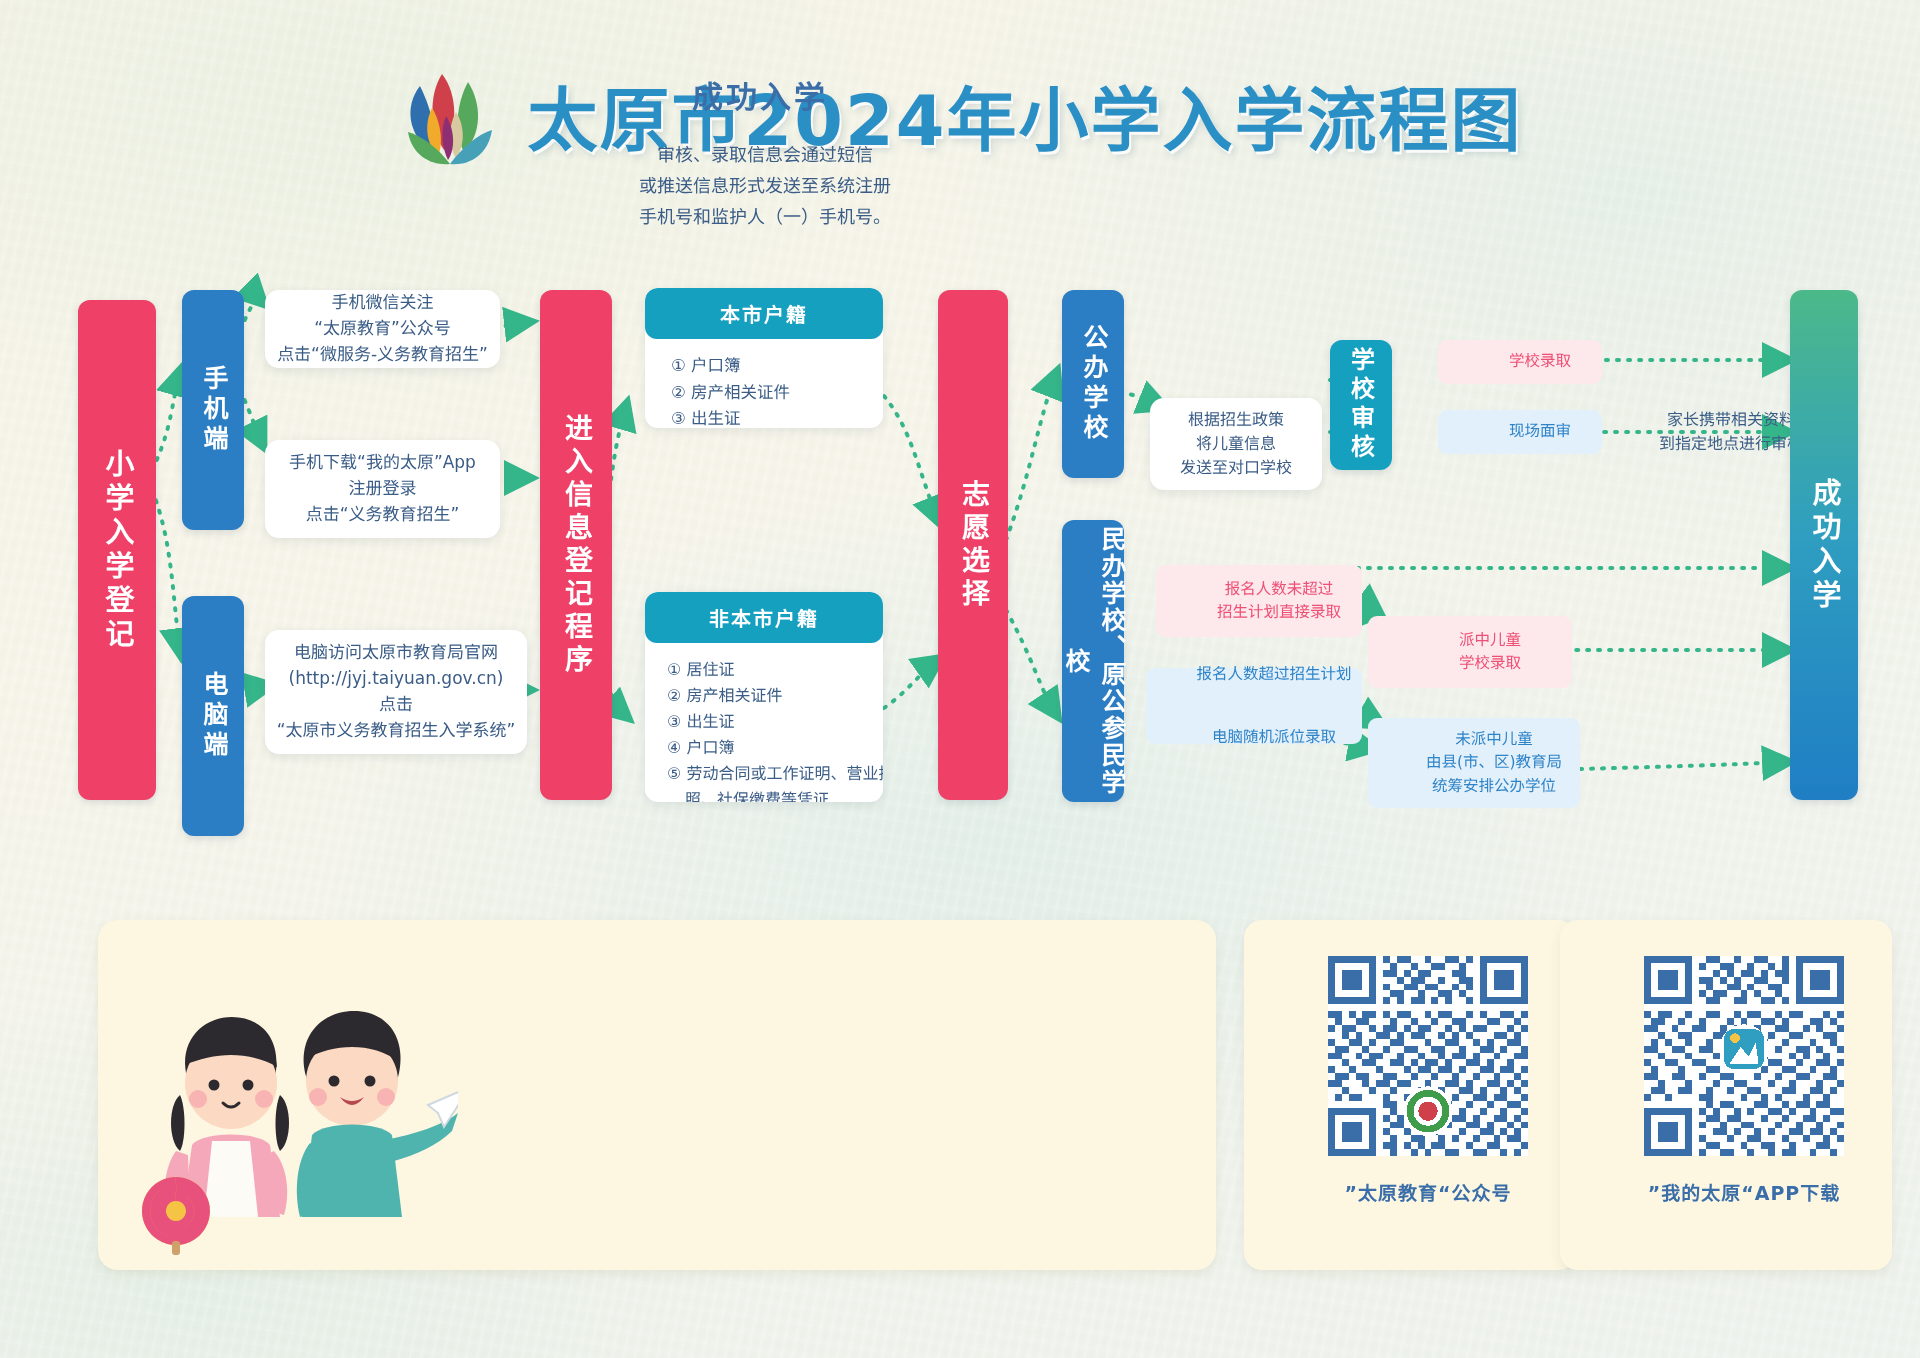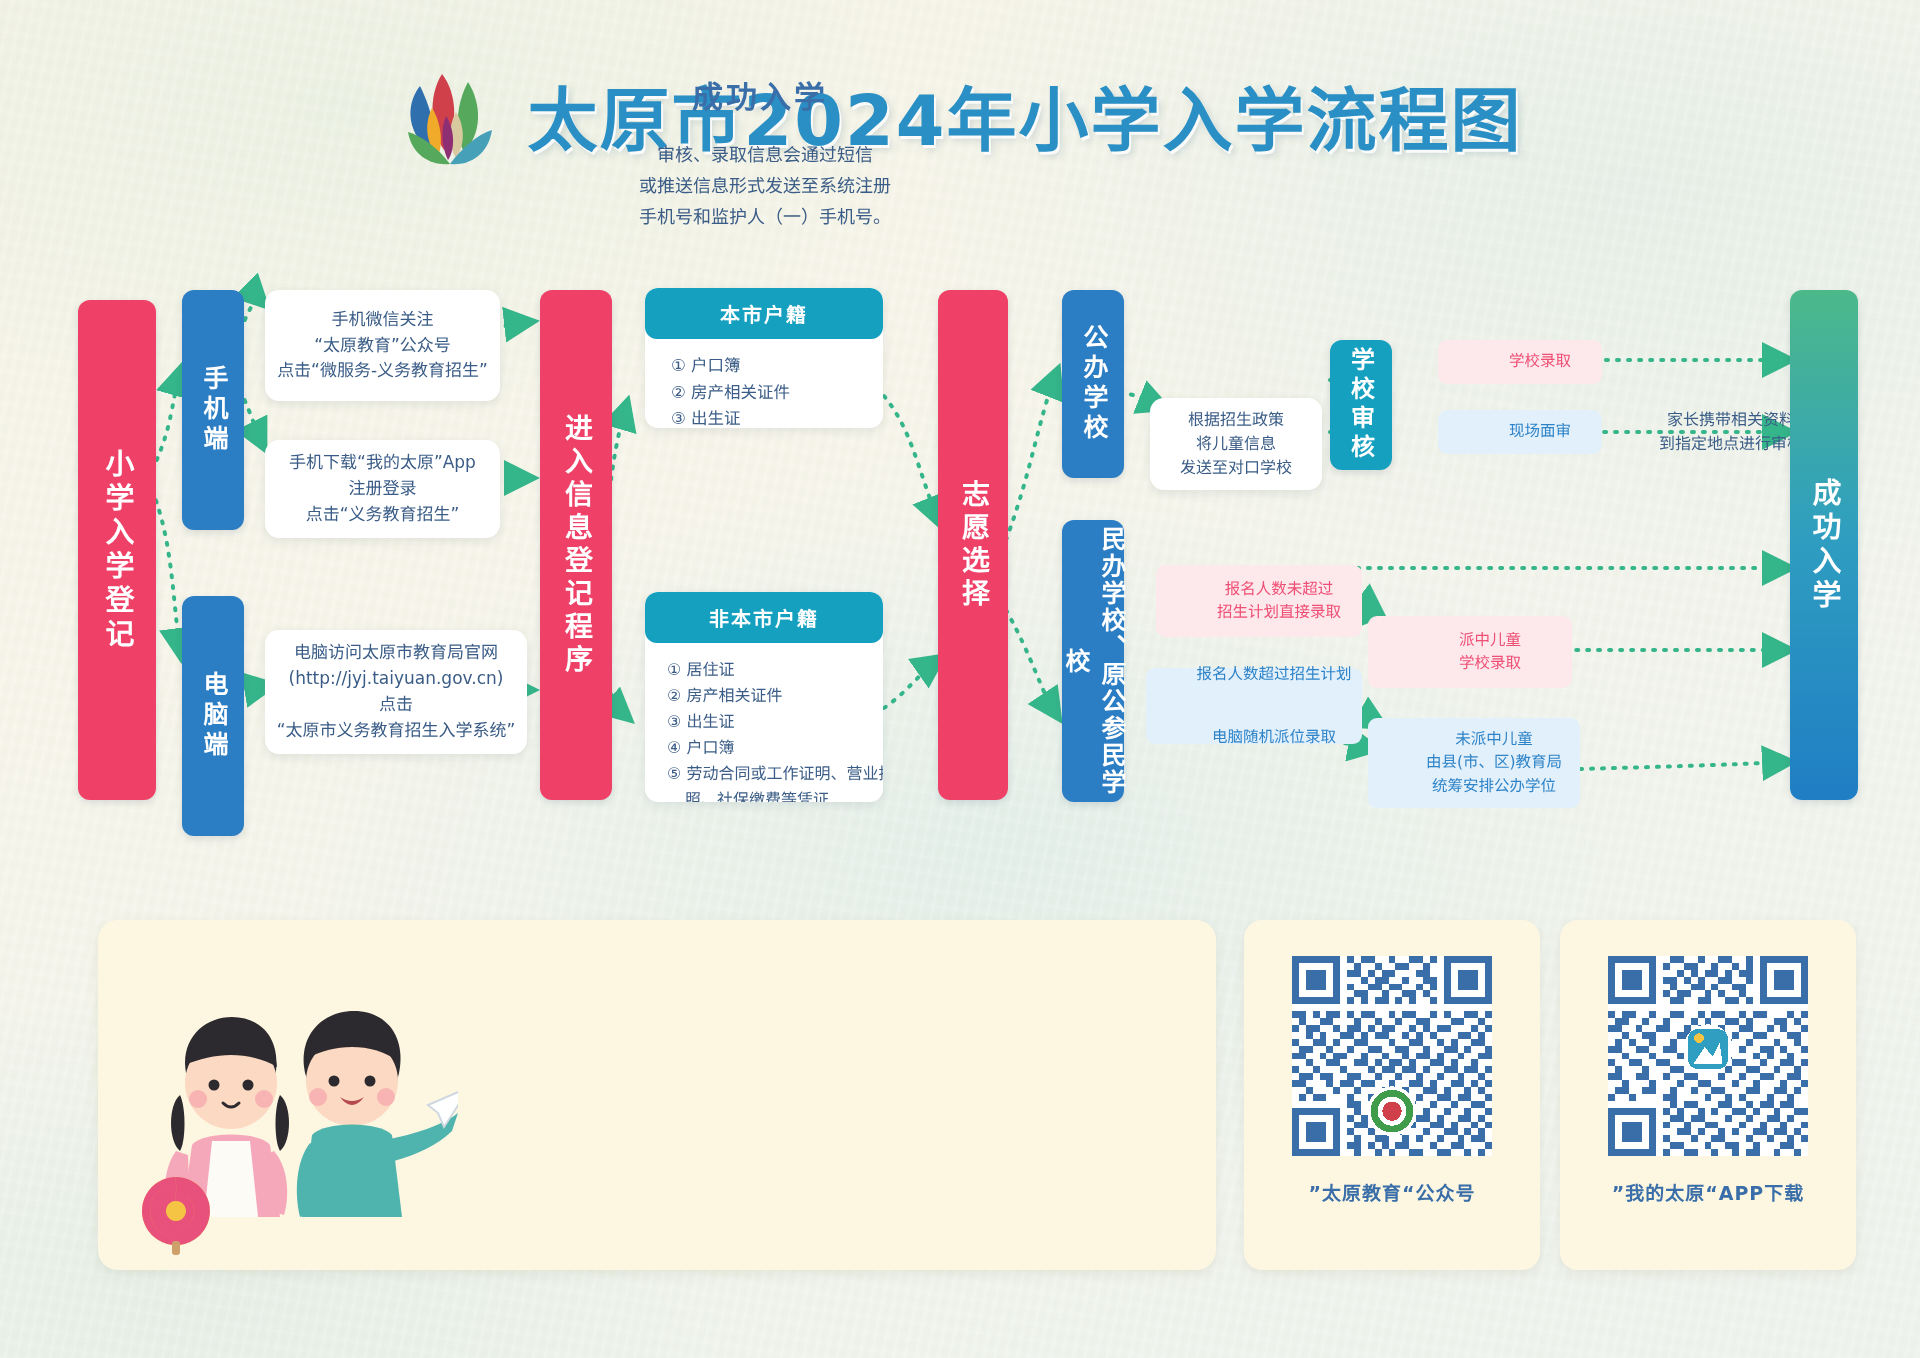--- a/index.html
+++ b/index.html
@@ -78,21 +78,21 @@
   .tips-title{position:absolute;left:560px;top:72px;width:400px;text-align:center;
     font-size:31px;font-weight:bold;color:#3a6ea8;letter-spacing:3px;
     font-family:"DejaVu Sans","Liberation Sans",sans-serif;}
   .tips-body{position:absolute;left:520px;top:140px;width:490px;text-align:center;
     font-size:18px;line-height:1.72;color:#3a5c86;
     font-family:"DejaVu Sans","Liberation Sans",sans-serif;}
   .kids{position:absolute;left:128px;top:955px;width:330px;height:300px;}
 
   .qr-card{position:absolute;background:#fdf7e2;border-radius:18px;
     box-shadow:0 4px 12px rgba(150,140,100,.14);
-    display:flex;flex-direction:column;align-items:center;}
+    display:flex;flex-direction:column;align-items:center;padding-left:36px;}
   .qr-box{width:200px;height:200px;margin-top:36px;position:relative;background:#fff;}
   .qr-label{margin-top:22px;font-size:19px;font-weight:bold;color:#3a6ea8;letter-spacing:1px;
     font-family:"DejaVu Sans","Liberation Sans",sans-serif;}
 </style>
 </head>
 <body>
 
 <div class="noise"></div>
 
 <div class="header">
@@ -147,21 +147,21 @@
   </g>
 </svg>
 
 <div class="flow">
 
   <div class="pill pink" style="left:78px;top:300px;width:78px;height:500px;font-size:29px;">小学入学登记</div>
 
   <div class="pill blue" style="left:182px;top:290px;width:62px;height:240px;font-size:25px;">手机端</div>
   <div class="pill blue" style="left:182px;top:596px;width:62px;height:240px;font-size:25px;">电脑端</div>
 
-  <div class="wbox" style="left:265px;top:290px;width:235px;height:111px;font-size:17px;">
+  <div class="wbox" style="left:265px;top:290px;width:235px;height:78px;font-size:17px;">
     <div class="ln">手机微信关注</div>
     <div class="ln">“太原教育”公众号</div>
     <div class="ln">点击“微服务-义务教育招生”</div>
   </div>
 
   <div class="wbox" style="left:265px;top:440px;width:235px;height:98px;font-size:17px;">
     <div class="ln">手机下载“我的太原”App</div>
     <div class="ln">注册登录</div>
     <div class="ln">点击“义务教育招生”</div>
   </div>

